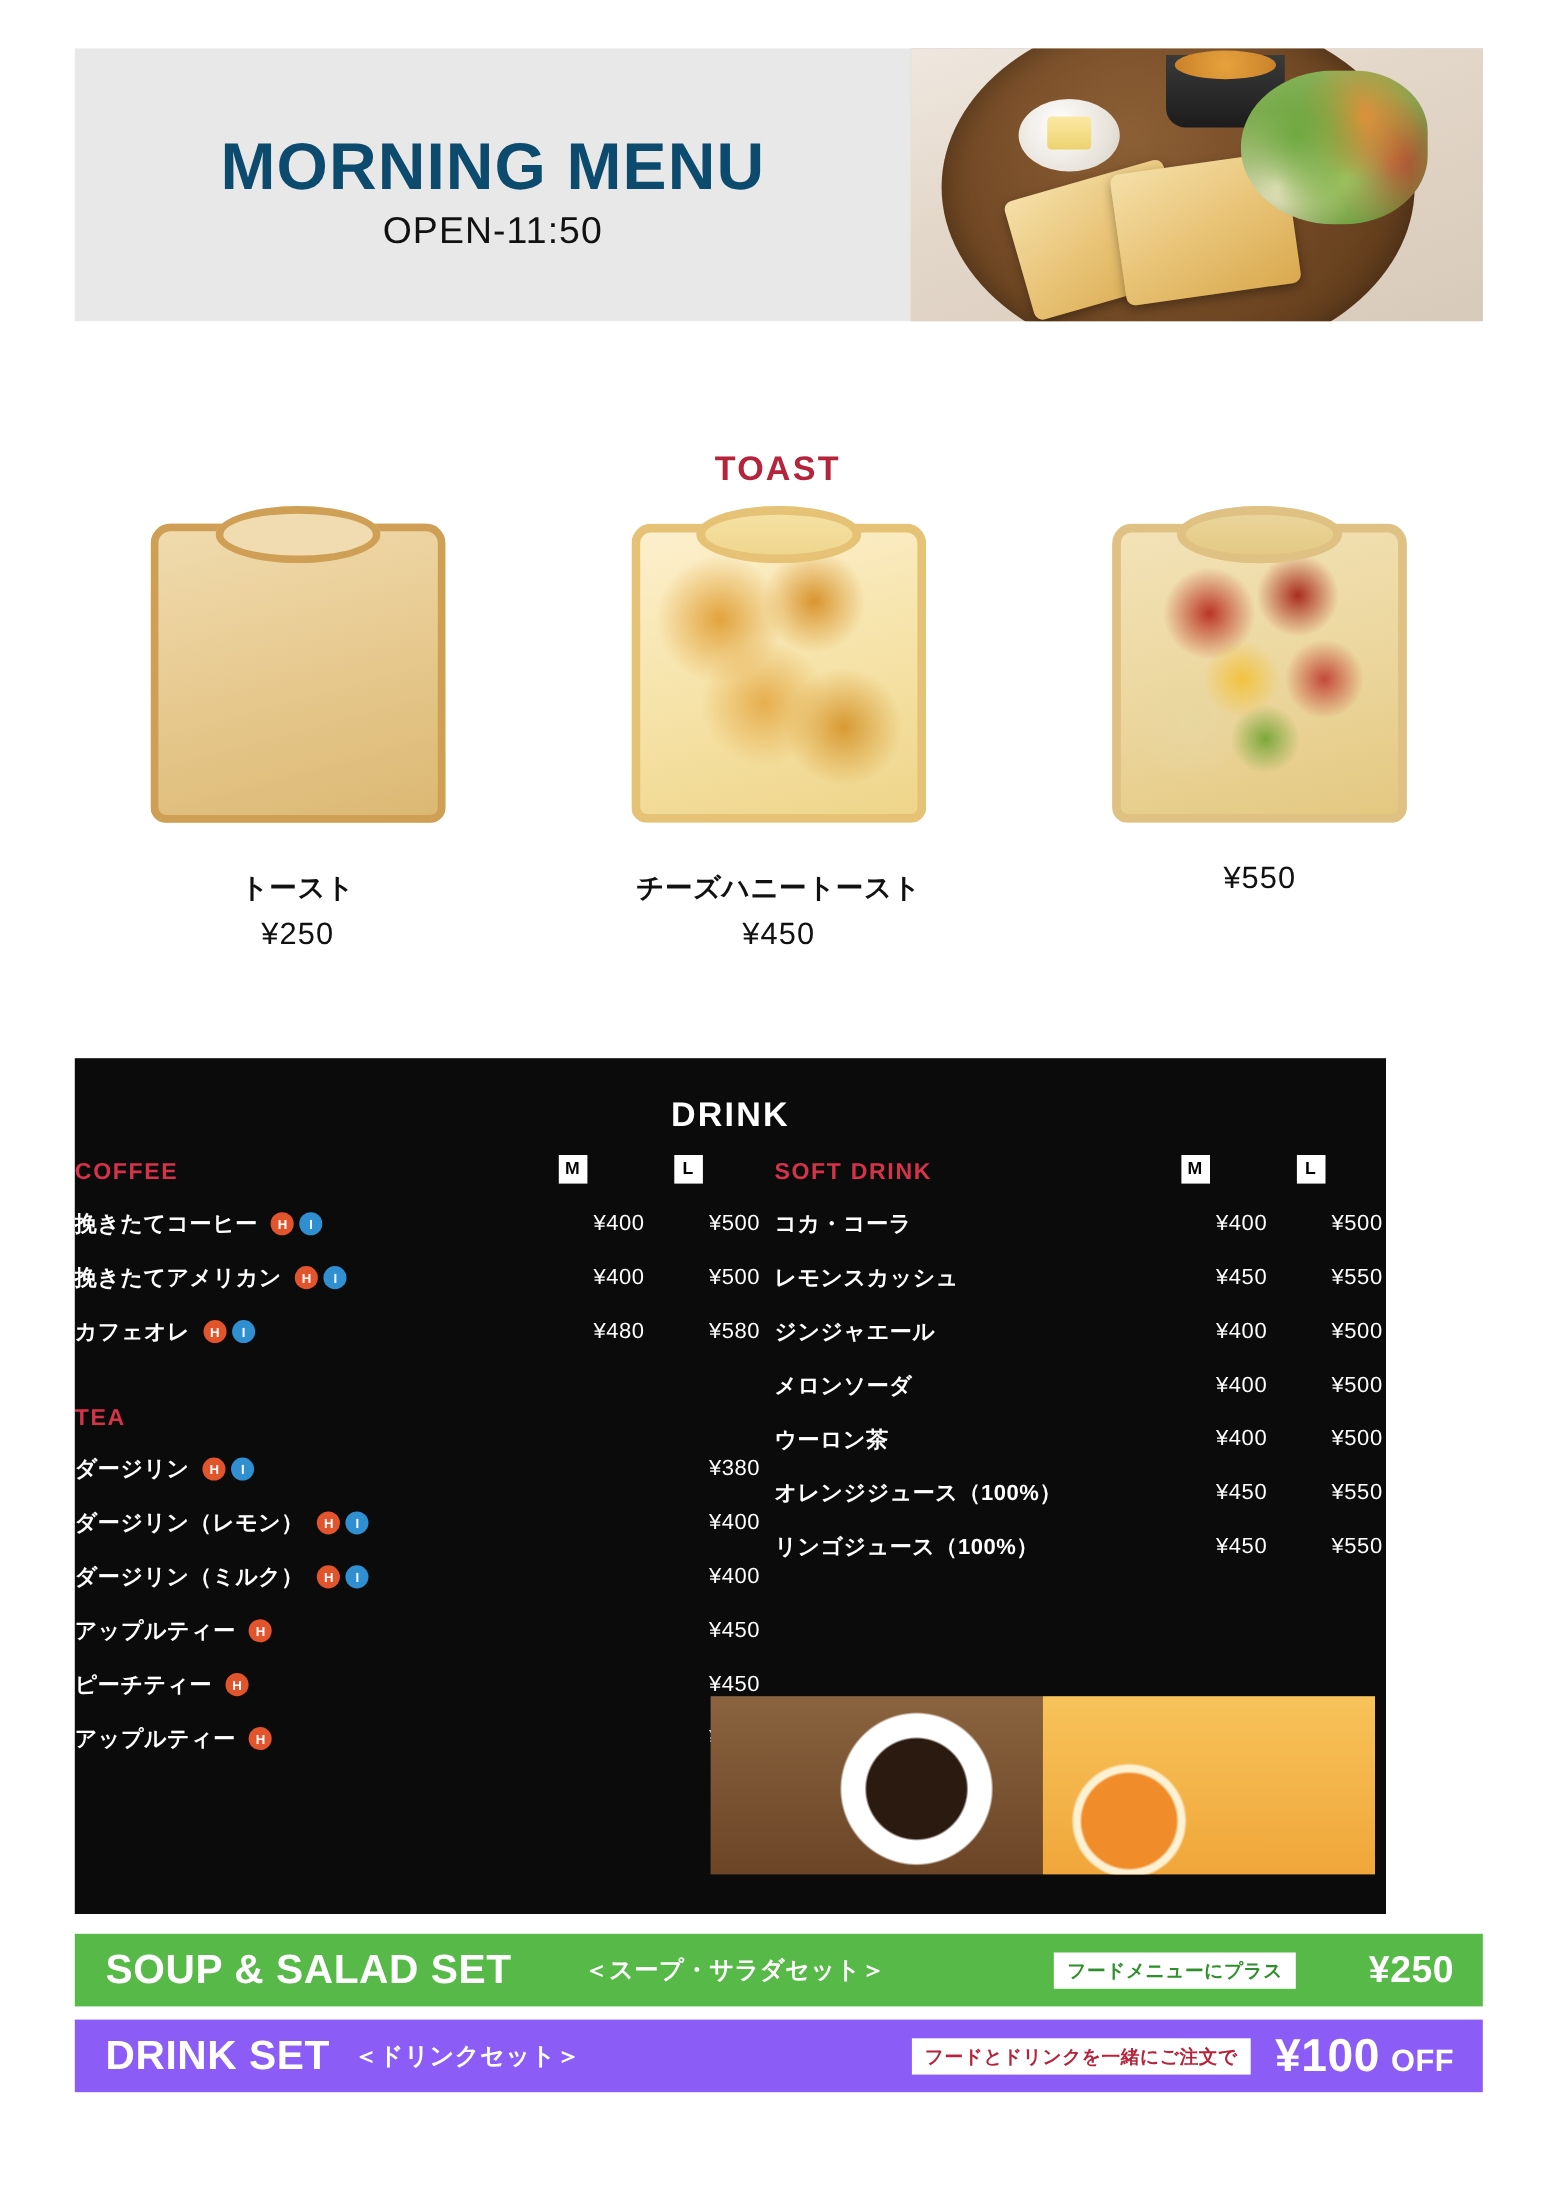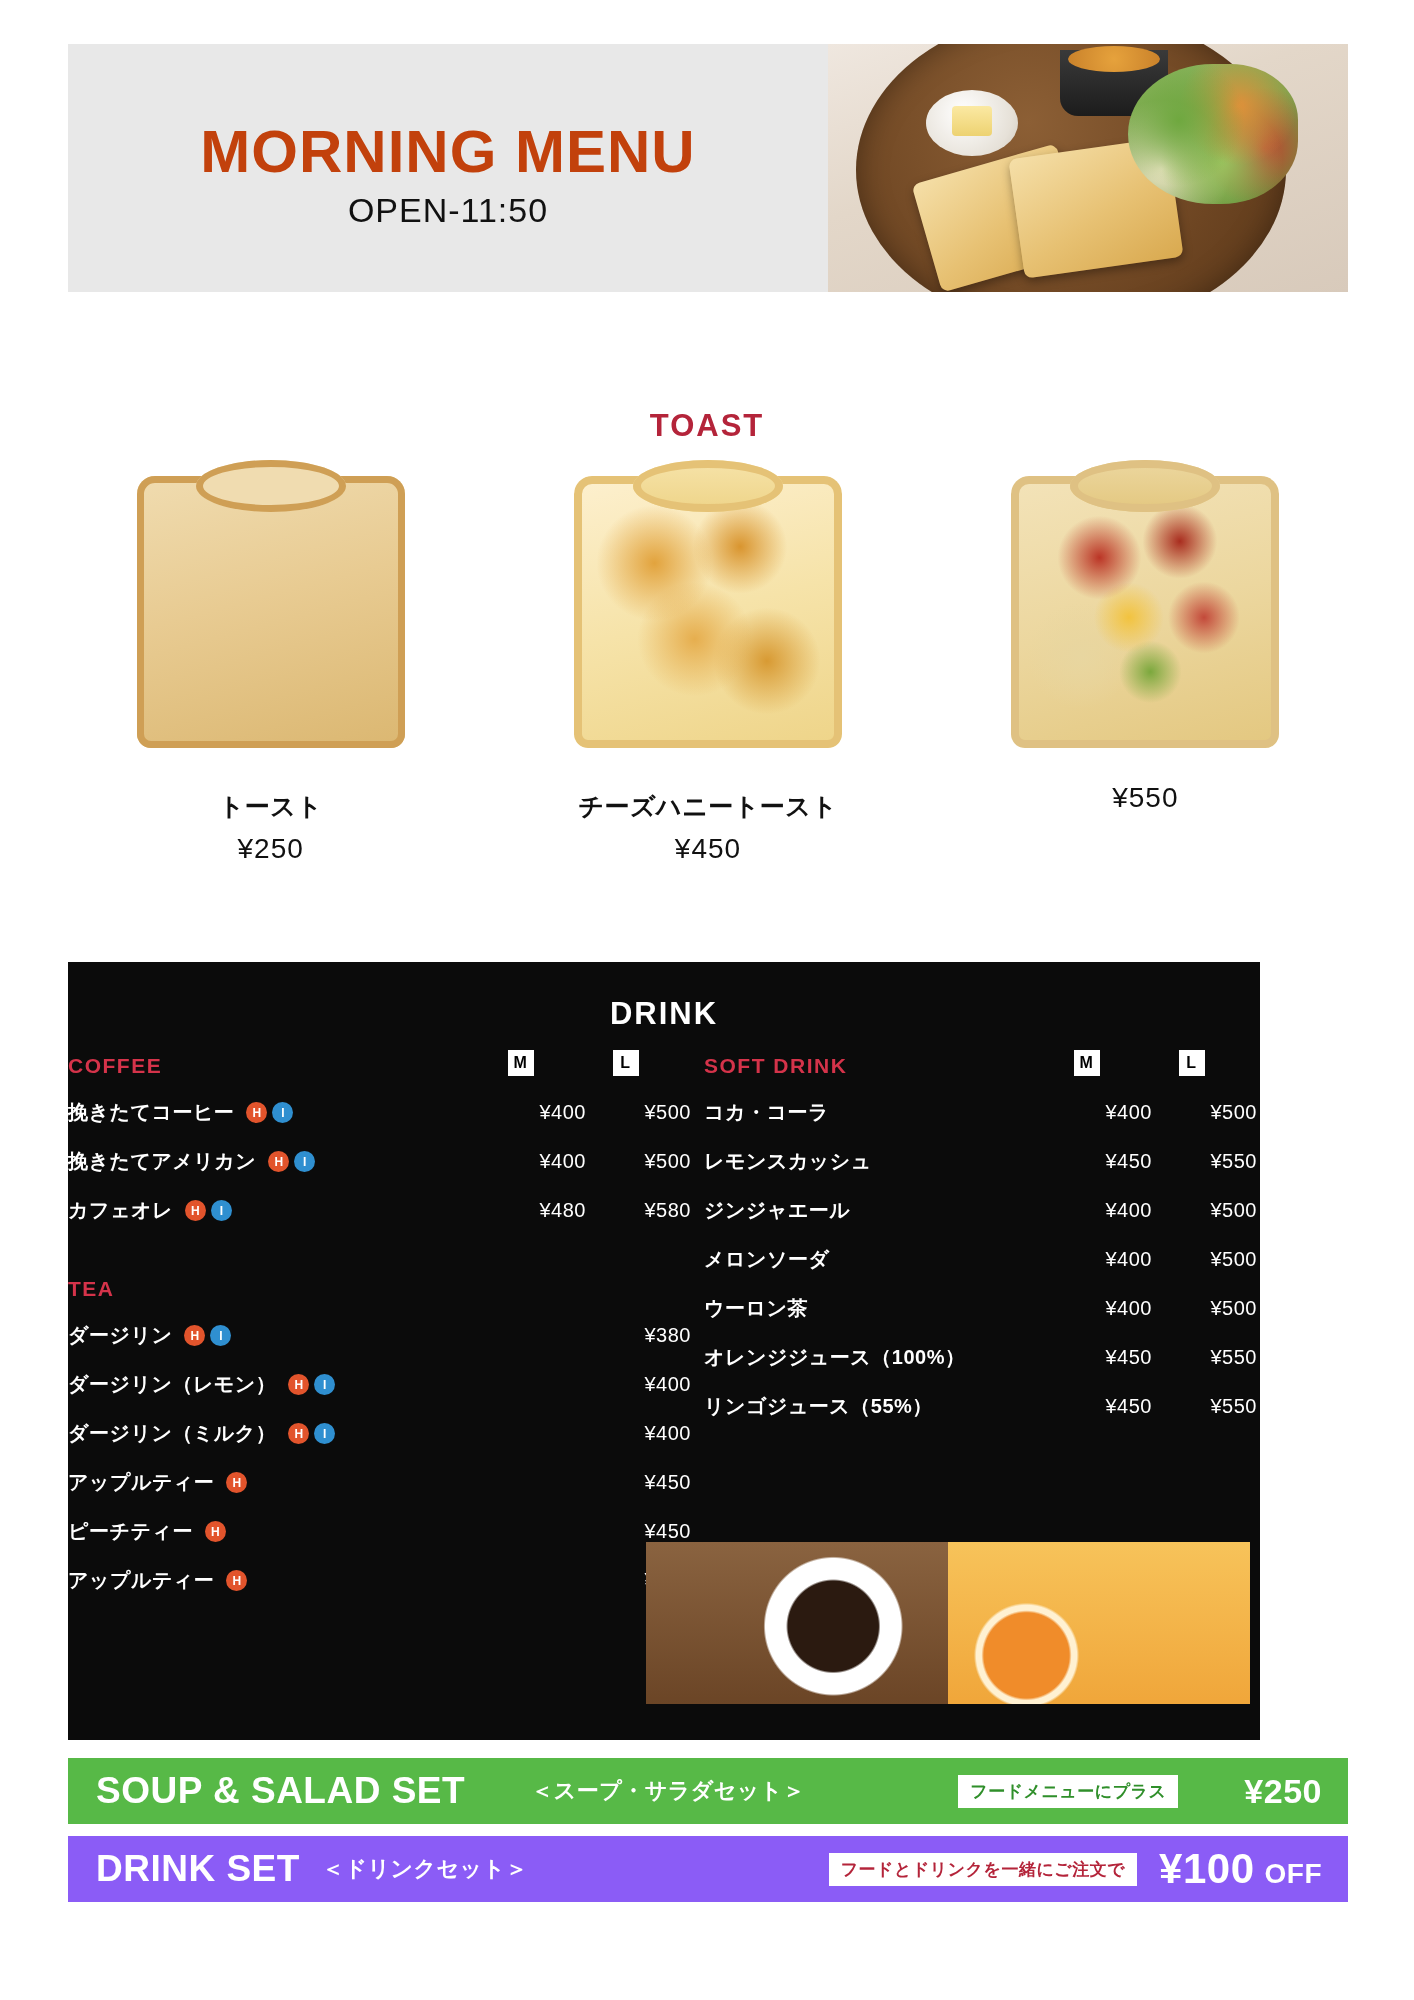--- a/index.html
+++ b/index.html
@@ -35,21 +35,21 @@
     display: flex;
     flex-direction: column;
     align-items: center;
     justify-content: center;
     padding-top: 14px;
   }
   .header-title {
     font-size: 60px;
     font-weight: bold;
     letter-spacing: 1px;
-    color: #c2410c;
+    color: #0c4a6e;
     line-height: 1.05;
   }
   .header-sub {
     font-size: 34px;
     color: #111;
     letter-spacing: 1px;
     margin-top: 8px;
   }
   .header-photo {
     position: absolute;
@@ -535,21 +535,21 @@
         </div>
         <div class="rowwrap">
           <div class="row">
             <span class="rname">オレンジジュース（100%）</span>
             <span class="price pR-m">¥450</span>
             <span class="price pR-l">¥550</span>
           </div>
         </div>
         <div class="rowwrap">
           <div class="row">
-            <span class="rname">リンゴジュース（55%）</span>
+            <span class="rname">リンゴジュース（100%）</span>
             <span class="price pR-m">¥450</span>
             <span class="price pR-l">¥550</span>
           </div>
         </div>
       </div>
     </div>
 
     <div class="photos">
       <div class="ph-coffee"></div>
       <div class="ph-juice"></div>

